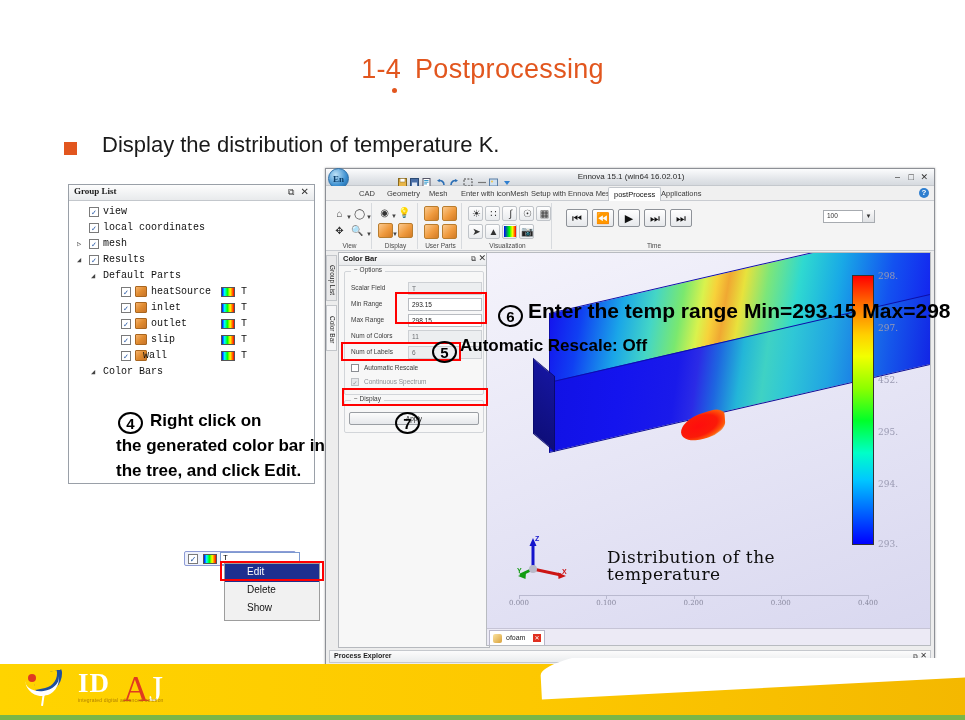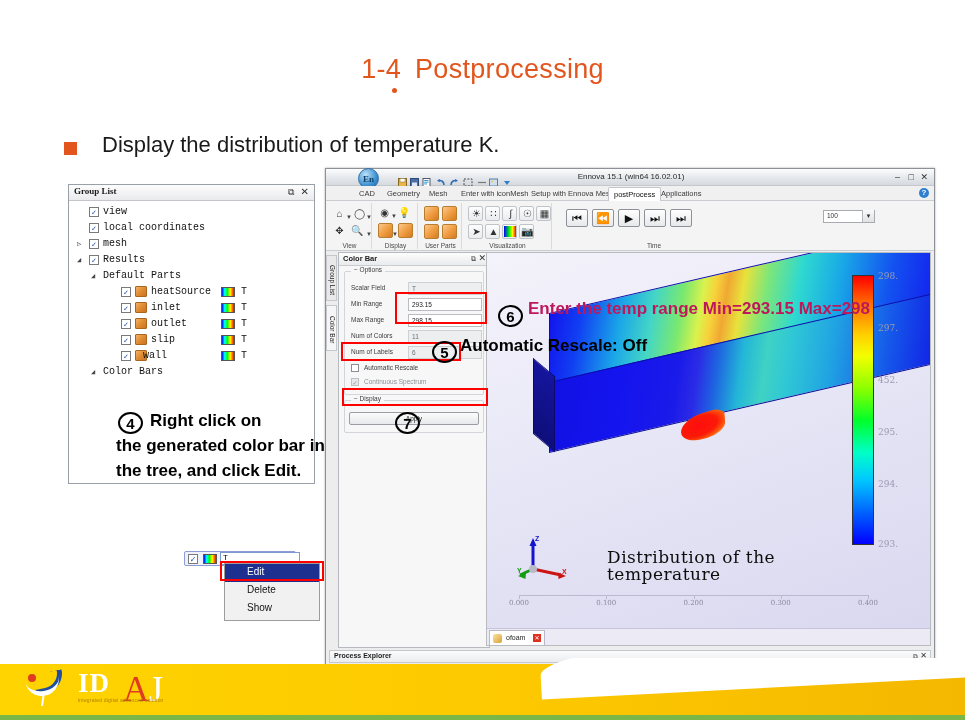--- a/index.html
+++ b/index.html
@@ -108,21 +108,21 @@
   }
   #app-titlebar {
     position:relative; height:17px;
     background:linear-gradient(#fbfcfd,#e3e6ea 60%,#d6dadf);
     border-bottom:1px solid #c4c8cd;
   }
   #app-logo {
     position:absolute; left:2px; top:-1px; width:21px; height:21px; border-radius:50%;
     background:radial-gradient(circle at 35% 30%,#bfe2f7,#3b8fd0 60%,#1f5d96);
     border:1px solid #2d6fa8; color:#0c3f6b; font-size:9px; font-weight:bold;
-    text-align:center; line-height:20px; font-family:"Liberation Serif", serif;margin-left:30px;
+    text-align:center; line-height:20px; font-family:"Liberation Serif", serif;
   }
   .qa-ico { position:absolute; top:4px; width:9px; height:9px; }
   #app-title-text {
     position:absolute; left:0; top:3px; width:610px; text-align:center;
     font-size:8px; color:#2a2a2a;
   }
   .win-btn { position:absolute; top:3px; font-size:9px; color:#333; }
 
   #app-tabs {
     position:relative; height:15px; background:#f0f0f0;
@@ -328,22 +328,22 @@
 
   
   #step5-circle, #step6-circle, #step7-circle {
     position:absolute; width:25px; height:22px; border:2px solid #000; border-radius:50%;
     text-align:center; font-size:15px; line-height:19px; font-weight:bold; color:#000; z-index:45;
   }
   #step5-circle { left:432px; top:341px; }
   #step6-circle { left:498px; top:305px; }
   #step7-circle { left:395px; top:412px; }
   #step6-text {
-    position:absolute; left:528px; top:299px; font-size:17px; font-weight:bold;
-    color:#be185d; white-space:nowrap; z-index:45;
+    position:absolute; left:528px; top:299px; font-size:21px; font-weight:bold;
+    color:#000000; white-space:nowrap; z-index:45;
   }
   #step5-text {
     position:absolute; left:460px; top:336px; font-size:17px; font-weight:bold;
     color:#000; white-space:nowrap; z-index:45;
   }
 
   
   #bottom-band { position:absolute; left:0; bottom:0; width:965px; height:62px; overflow:hidden; }
   #band-yellow {
     position:absolute; left:0; bottom:0; width:965px; height:56px;

